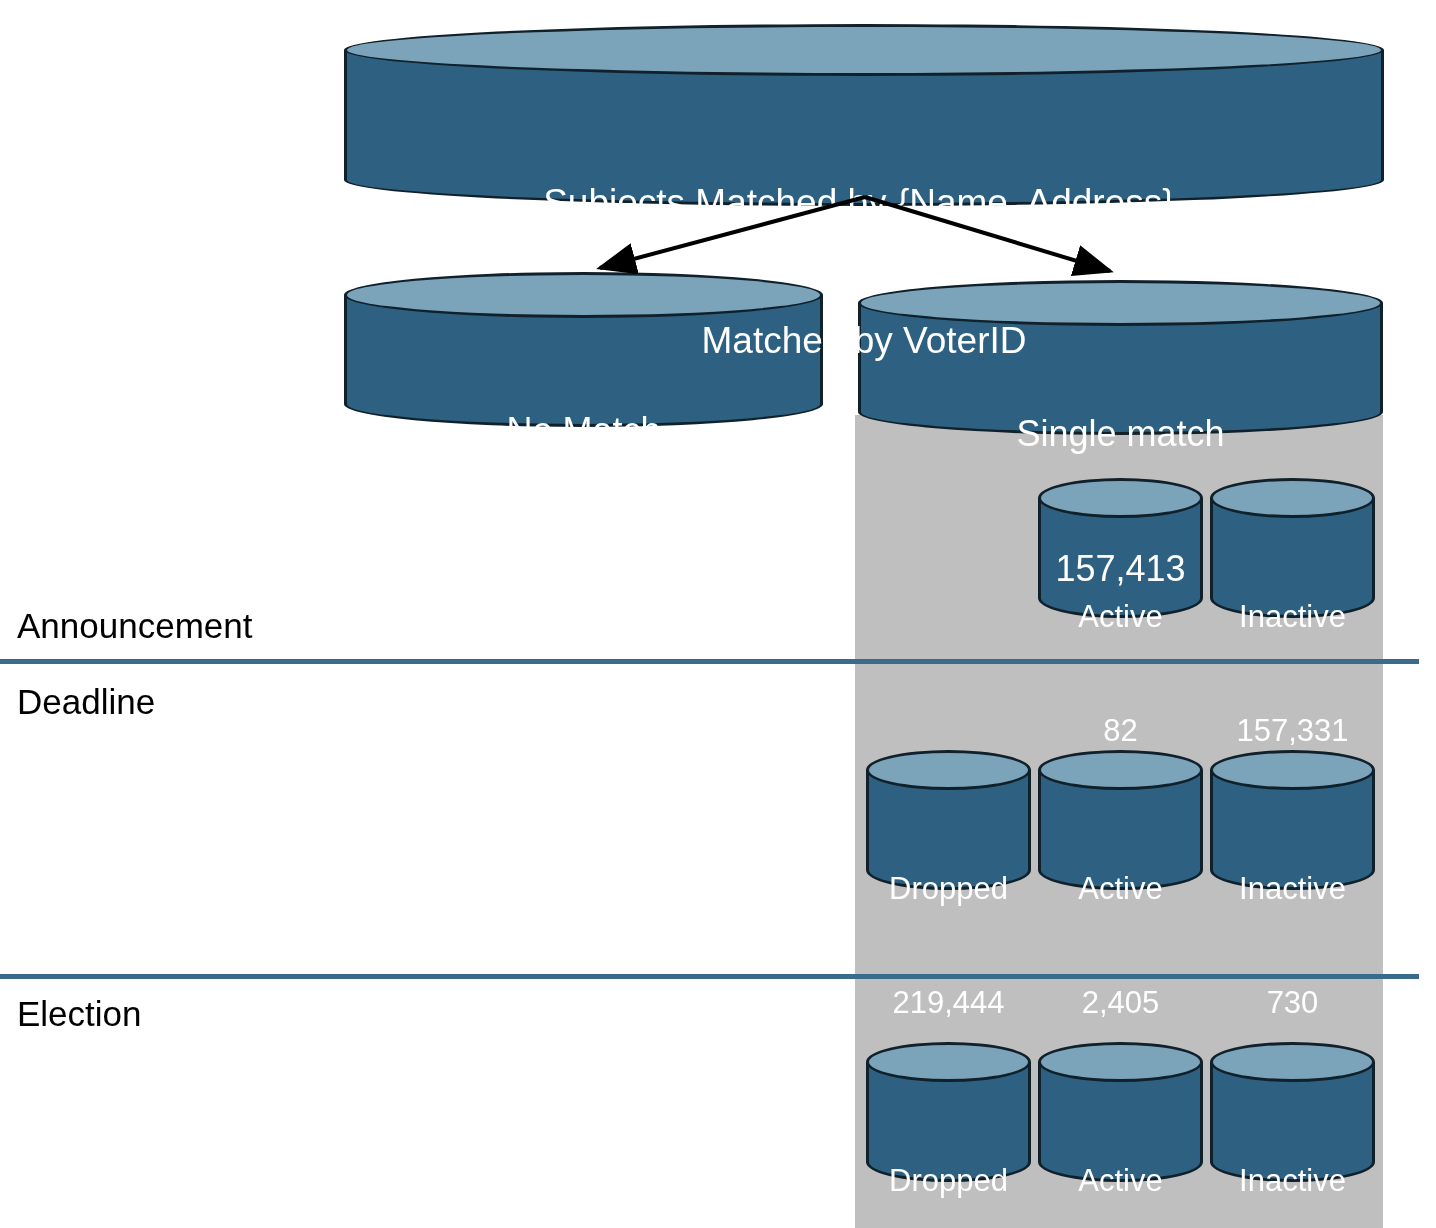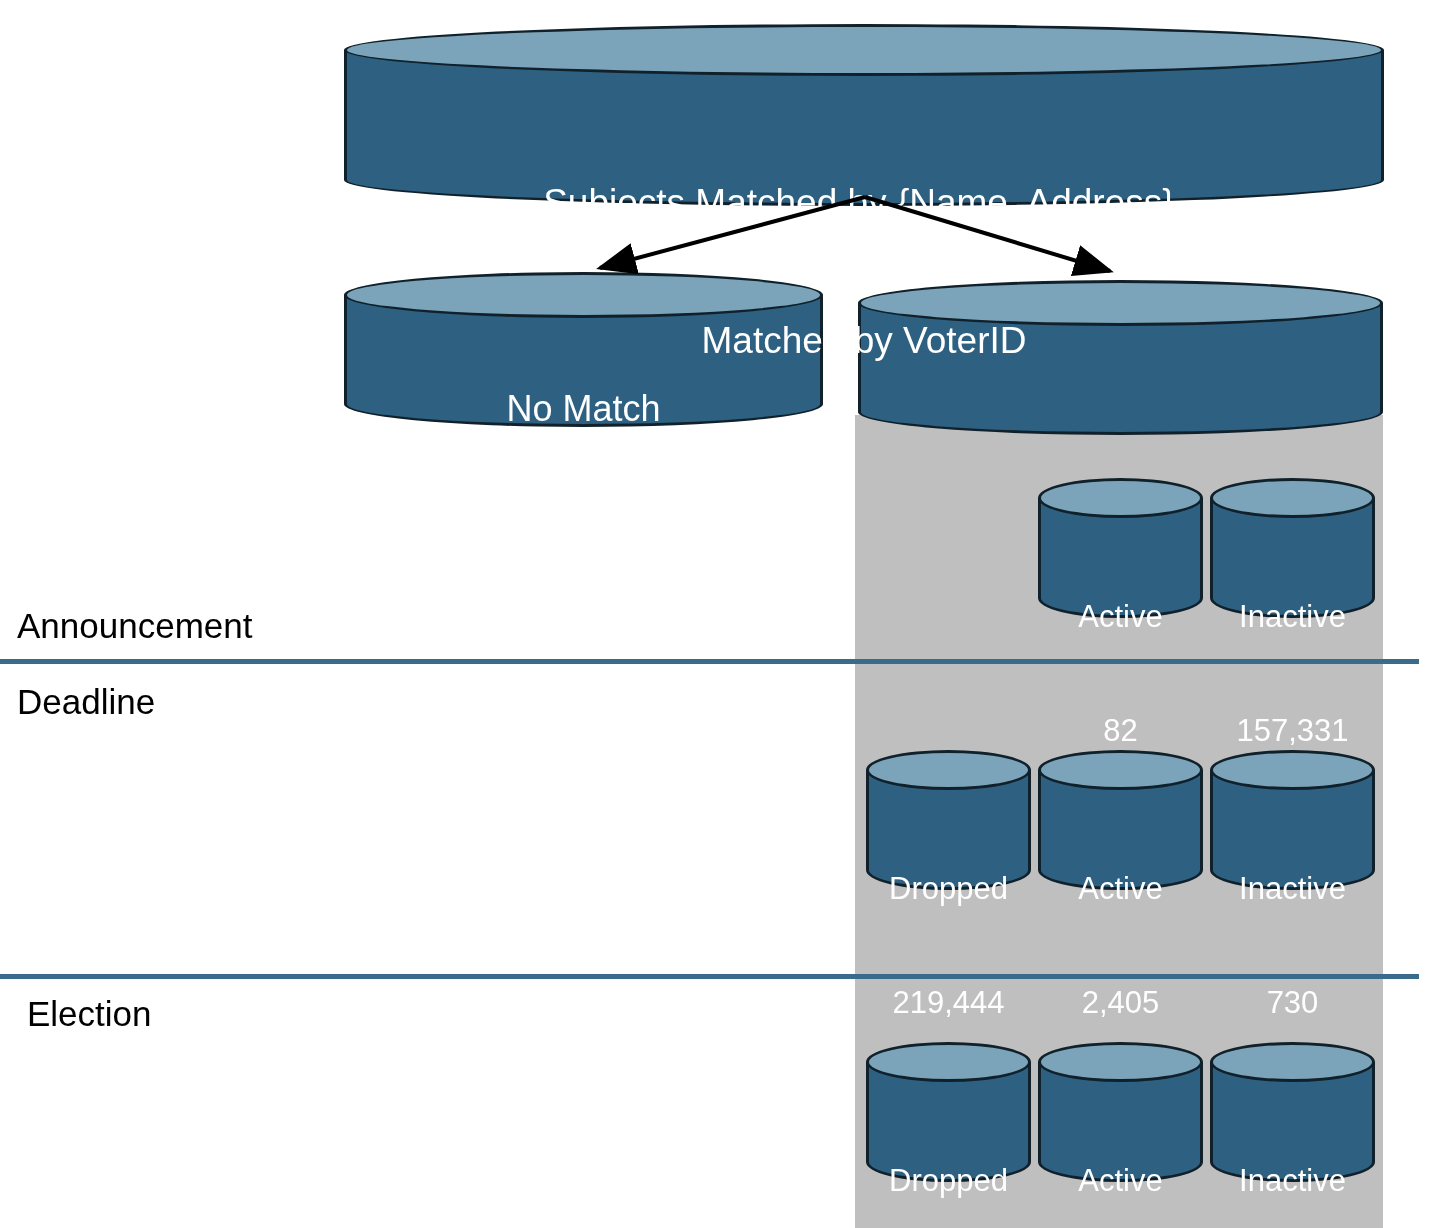--- a/index.html
+++ b/index.html
@@ -115,31 +115,33 @@
     <div class="cyl-text" style="top:64px;">
       <span class="line">Subjects Matched by {Name, Address},</span>
       <span class="line">Matched by VoterID</span>
     </div>
   </div>
 
   <div class="cyl cyl-lg" style="left:344px; top:272px; width:479px; height:155px;">
     <div class="cyl-top" style="top:0; height:46px;"></div>
     <div class="cyl-body" style="top:23px; height:109px;"></div>
     <div class="cyl-bottom" style="top:109px; height:46px;"></div>
-    <div class="cyl-text" style="top:24px;text-align:center;">
+    <div class="cyl-text" style="top:46px;text-align:center;">
       <span class="line">No Match</span>
       <span class="line">Dropped  452</span>
     </div>
   </div>
 
   <div class="cyl cyl-lg" style="left:858px; top:280px; width:525px; height:155px;">
     <div class="cyl-top" style="top:0; height:46px;"></div>
     <div class="cyl-body" style="top:23px; height:109px;"></div>
     <div class="cyl-bottom" style="top:109px; height:46px;"></div>
     <div class="cyl-text" style="top:41px;">
+      <span class="line">Single match</span>
+      <span class="line">157,413</span>
     </div>
   </div>
 
   <div class="cyl cyl-sm" style="left:1038px; top:478px; width:165px; height:140px;">
     <div class="cyl-top" style="top:0; height:40px;"></div>
     <div class="cyl-body" style="top:20px; height:100px;"></div>
     <div class="cyl-bottom" style="top:100px; height:40px;"></div>
     <div class="cyl-text" style="top:44px;">
       <span class="line">Active</span>
       <span class="line">82</span>
@@ -214,21 +216,21 @@
       <span class="line">Inactive</span>
       
     </div>
   </div>
 
   <div class="divider" style="left:0px; top:659px; width:1419px;"></div>
   <div class="divider" style="left:0px; top:974px; width:1419px;"></div>
 
   <div class="stage-label" style="left:17px; top:605px;">Announcement</div>
   <div class="stage-label" style="left:17px; top:681px;">Deadline</div>
-  <div class="stage-label" style="left:27px; top:993px;">Election</div>
+  <div class="stage-label" style="left:17px; top:993px;">Election</div>
 
   <svg id="arrows" viewBox="0 0 1436 1228" xmlns="http://www.w3.org/2000/svg">
     <defs>
       <marker id="ah" markerWidth="10" markerHeight="8" refX="9" refY="4" orient="auto" markerUnits="strokeWidth">
         <path d="M0,0 L10,4 L0,8 z" fill="#000000"></path>
       </marker>
     </defs>
     <line x1="865" y1="197" x2="600" y2="268" stroke="#000000" stroke-width="4" marker-end="url(#ah)"></line>
     <line x1="865" y1="197" x2="1110" y2="271" stroke="#000000" stroke-width="4" marker-end="url(#ah)"></line>
   </svg>

